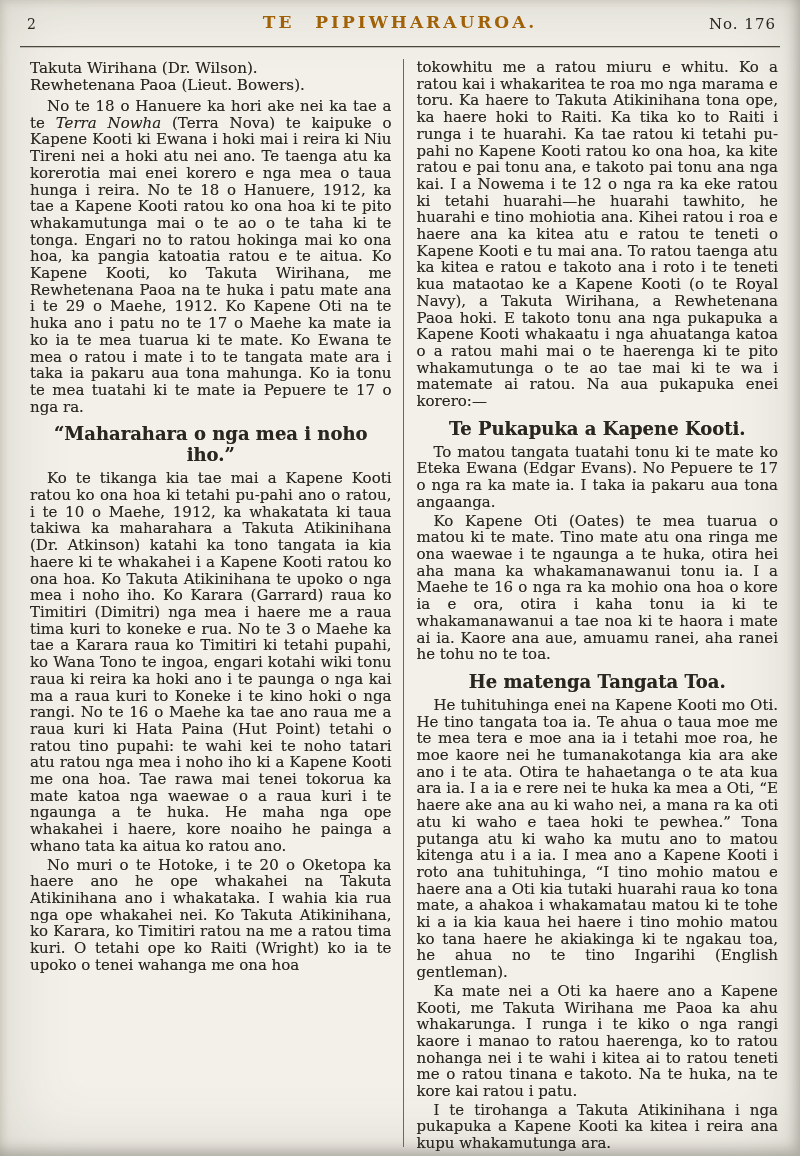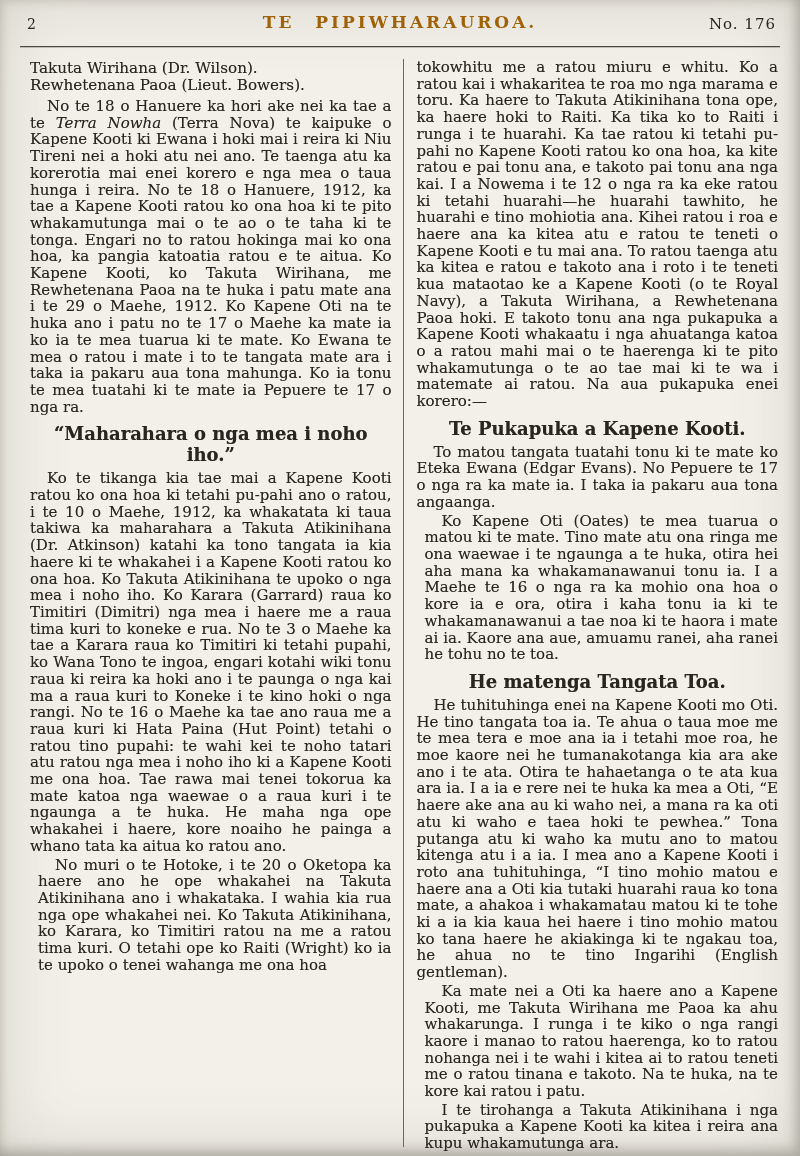--- a/index.html
+++ b/index.html
@@ -61,21 +61,21 @@
     margin: 1px 0 4px 0;
     font-size: 15.2px; line-height: 17px;
     text-shadow: 0 0 .4px rgba(41,38,31,.45);
   }
   .para {
     margin: 0;
     font-size: 15px; line-height: 16.7px;
     text-align: justify;
     text-shadow: 0 0 .4px rgba(41,38,31,.45);
   }
-  .para + .para { margin-top: 2px; margin-left: 8px; }
+  .para + .para { margin-top: 2px; }
   .para.indent { text-indent: 17px; }
   .sec-heading {
     margin: 8px 0 5px 0;
     font-size: 18px; font-weight: bold;
     text-align: center;
     text-shadow: 0 0 .4px rgba(41,38,31,.5);
   }
   em { font-style: italic; }
 </style>
 </head>

